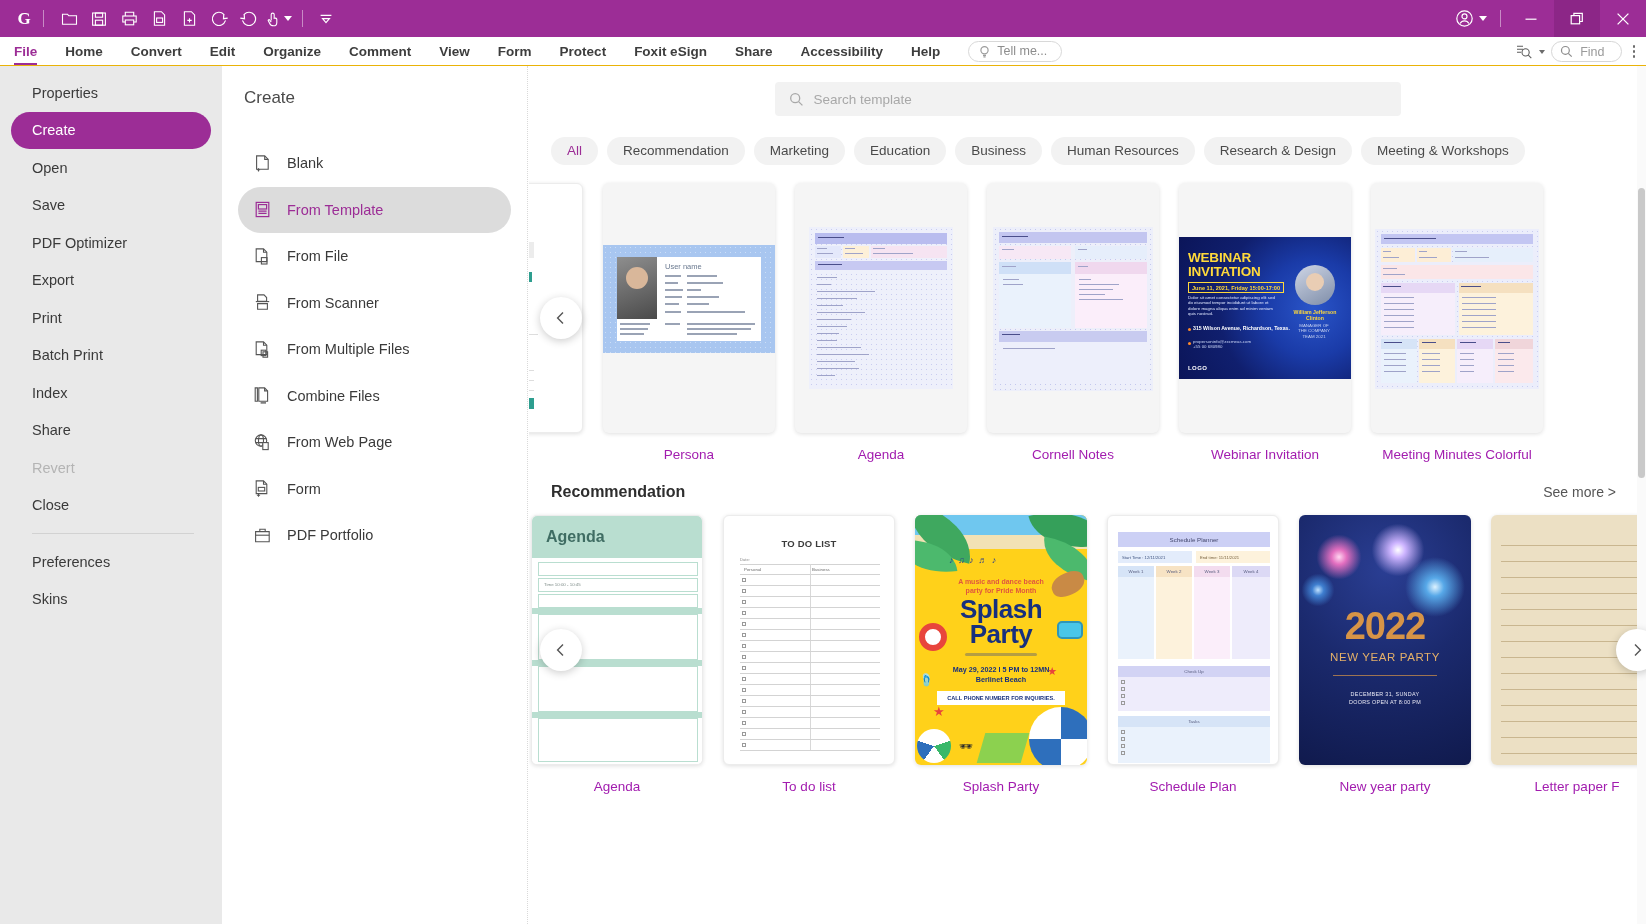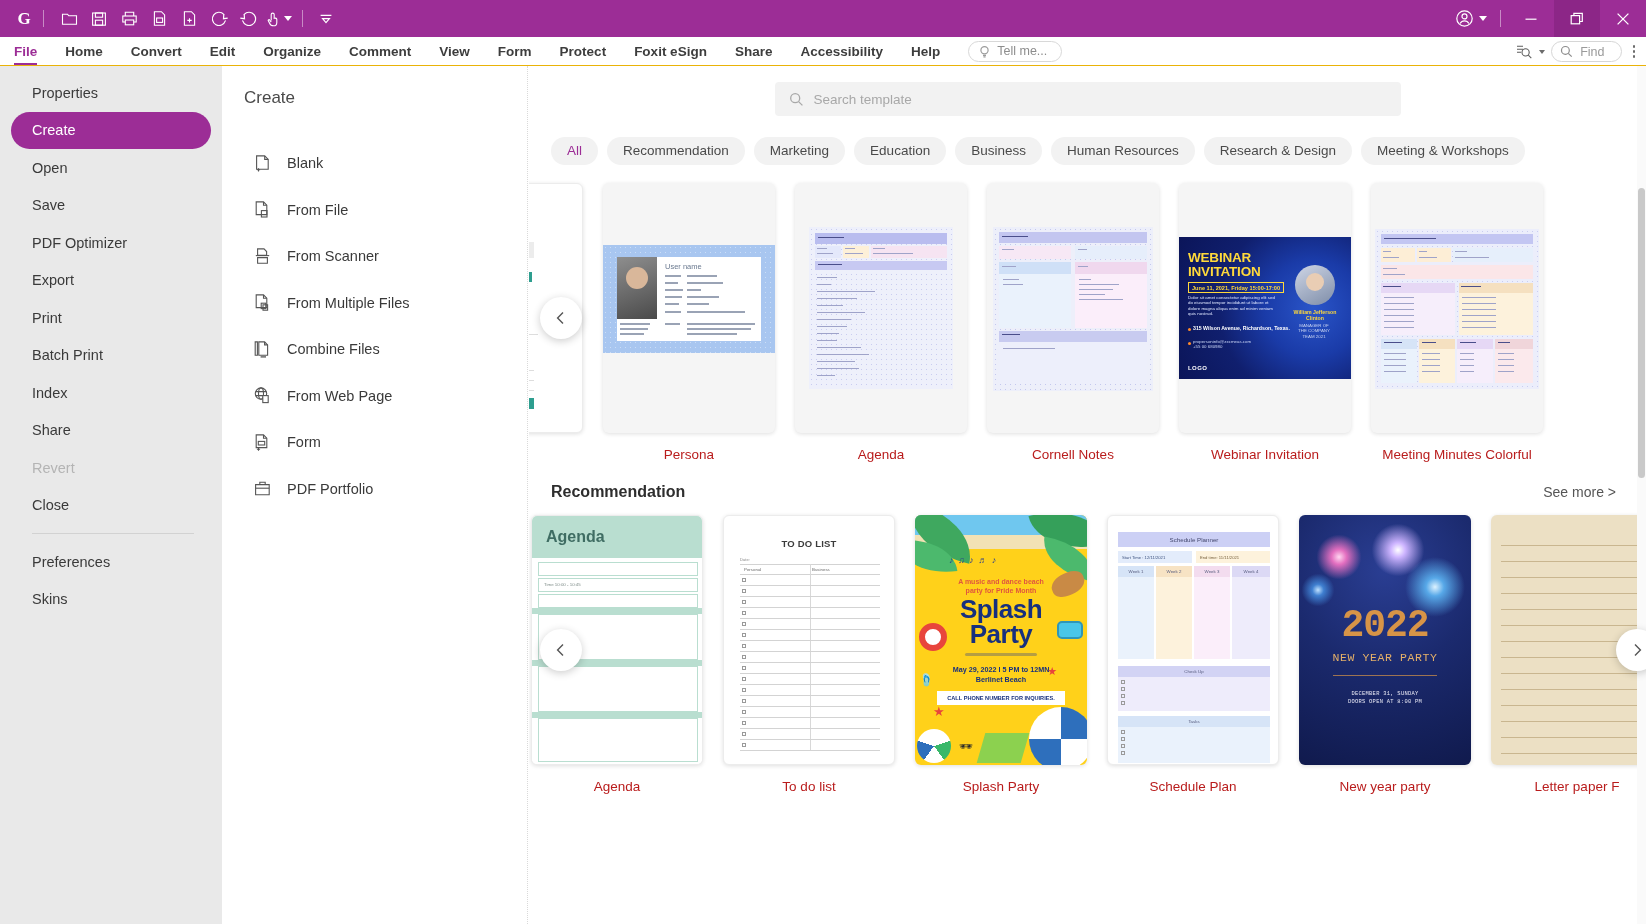--- a/index.html
+++ b/index.html
@@ -126,21 +126,21 @@
 
   
   .carousel{ position:relative; margin-top:18px; height:286px; }
   .track{ display:flex; gap:20px; padding-left:0; position:absolute; left:9px; top:0; }
   .card{ width:172px; }
   .thumb{
     width:172px; height:250px; border-radius:6px; background:#f5f5f5;
     box-shadow:0 1px 4px rgba(0,0,0,.13); overflow:hidden; position:relative;
   }
   .thumb.plain{ background:#ffffff; border:1px solid #ececec; }
-  .cap{ text-align:center; font-size:13.5px; color:#b91c1c; margin-top:14px; }
+  .cap{ text-align:center; font-size:13.5px; color:#a21caf; margin-top:14px; }
 
   .navbtn{
     position:absolute; width:42px; height:42px; border-radius:50%;
     background:#ffffff; box-shadow:0 2px 8px rgba(0,0,0,.2);
     display:flex; align-items:center; justify-content:center;
     top:114px; z-index:6; color:#555; font-size:20px;
   }
   .navbtn.left{ left:11px; }
   .navbtn.right{ right:-12px; }
 
@@ -226,21 +226,21 @@
   .leaf{ position:absolute; background:#49b06a; border-radius:0 100% 0 100%; }
   .umb{ position:absolute; border-radius:50%; overflow:hidden; }
 
   
   .sc-hdr{ position:absolute; left:10px; top:16px; width:152px; height:15px; background:#ccd0f5;
     display:flex; align-items:center; justify-content:center; color:#44486e; font-size:6.2px; }
   .sc-c{ position:absolute; }
   .sc-lbl{ font-size:4.4px; color:#555a7d; text-align:center; }
 
   
-  .ny{ position:absolute; inset:0; background:radial-gradient(circle at 50% 22%, #2a3e93 0%, #1b2a6e 45%, #101a4d 100%); overflow:hidden;font-family:Liberation Mono, monospace; }
+  .ny{ position:absolute; inset:0; background:radial-gradient(circle at 50% 22%, #2a3e93 0%, #1b2a6e 45%, #101a4d 100%); overflow:hidden; }
   .ny-y{ position:absolute; left:0; right:0; top:92px; text-align:center; color:#d79447;
     font-size:38px; font-weight:bold; letter-spacing:-1px; line-height:38px; }
   .ny-s{ position:absolute; left:0; right:0; top:136px; text-align:center; color:#e4b069;
     font-size:11.5px; letter-spacing:.6px; }
   .ny-d{ position:absolute; left:0; right:0; top:176px; text-align:center; color:#e9e9f5;
     font-size:5.4px; line-height:7.6px; letter-spacing:.3px; }
   .fw{ position:absolute; border-radius:50%; }
 
   
   .lp{ position:absolute; inset:0; background:#ece0c4; }
@@ -415,20 +415,30 @@
       <span class="cc-icn">
         <svg width="19" height="19" viewBox="0 0 19 19" fill="none" stroke="#555" stroke-width="1.1">
             <path d="M3.6 1.9h8.1l3.5 3.5v9.8H3.6z"></path>
             <path d="M11.7 1.9v3.5h3.5"></path>
             <path d="M5.5 14.2v3.2M3.9 15.8h3.2" stroke="#555"></path>
           </svg>
       </span>
       <span>Blank</span>
     </div>
 
+    <div class="cc-item active">
+      <span class="cc-icn">
+        <svg width="19" height="19" viewBox="0 0 19 19" fill="none" stroke="#9c2d96" stroke-width="1.2">
+            <rect x="3.2" y="2.4" width="12.6" height="14.2"></rect>
+            <rect x="5.4" y="4.6" width="8.2" height="4.4"></rect>
+            <path d="M5.4 11.2h8.2M5.4 13.4h8.2"></path>
+          </svg>
+      </span>
+      <span>From Template</span>
+    </div>
 
     <div class="cc-item">
       <span class="cc-icn">
         <svg width="19" height="19" viewBox="0 0 19 19" fill="none" stroke="#555" stroke-width="1.1">
             <path d="M3.2 1.9h7.3l3.3 3.3v9.4H3.2z"></path>
             <path d="M10.5 1.9v3.3h3.3"></path>
             <rect x="8.4" y="10.6" width="5.6" height="6.4"></rect>
           </svg>
       </span>
       <span>From File</span>

